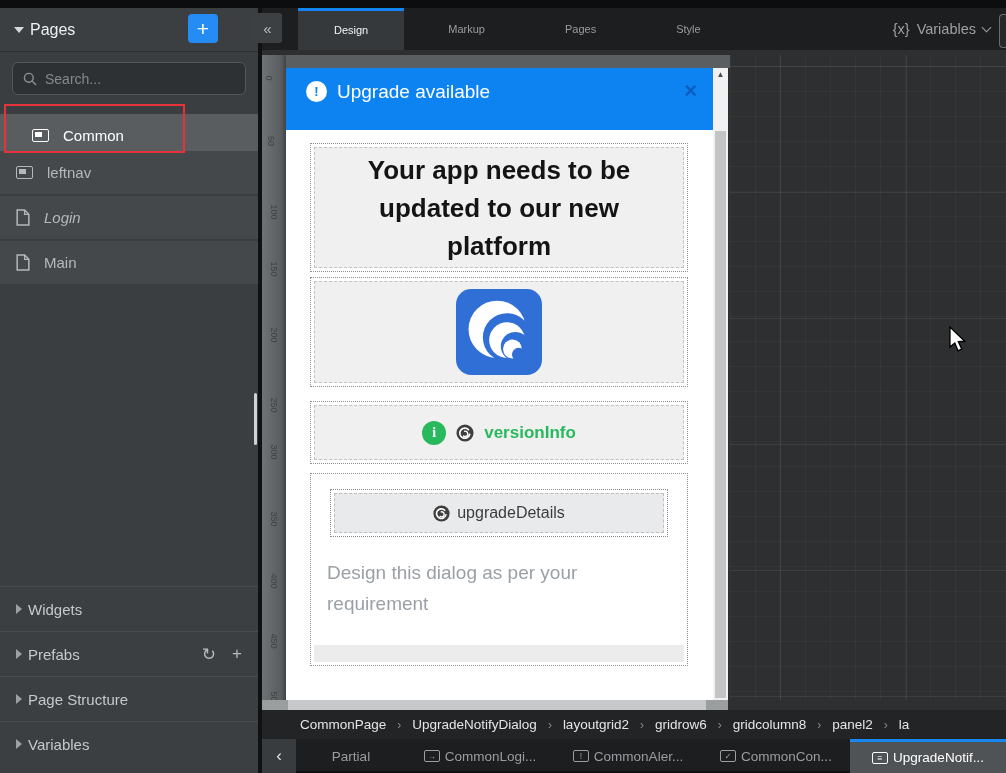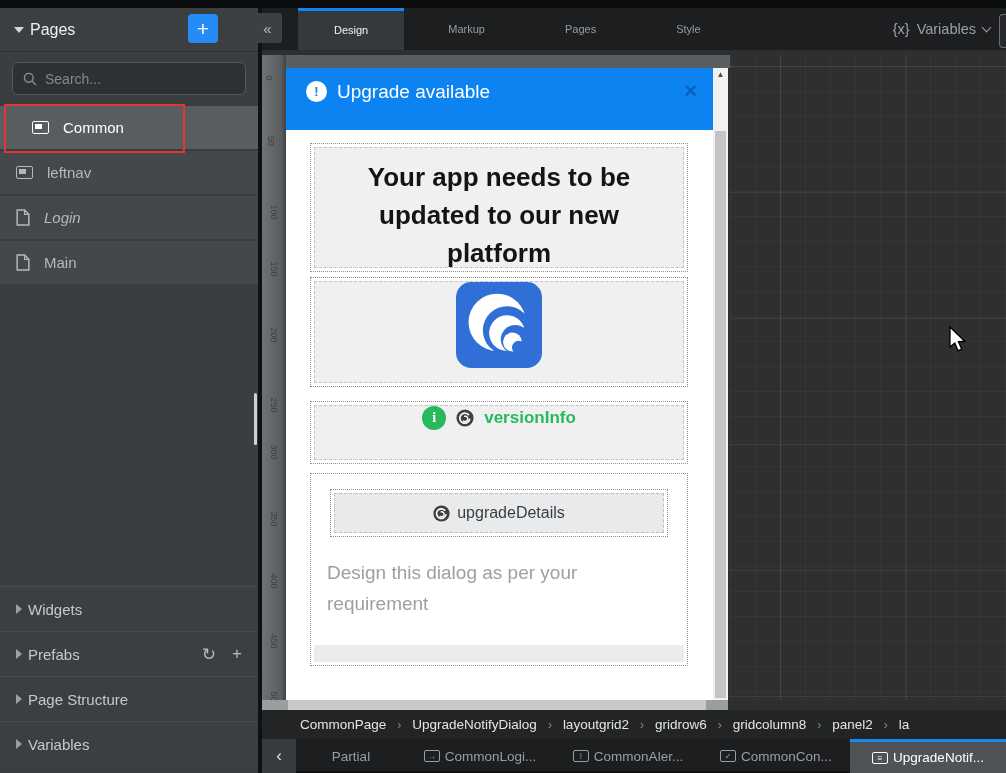--- a/index.html
+++ b/index.html
@@ -88,21 +88,21 @@
   #badge-icon { width:21px; height:21px; background:#fff; border-radius:50%; color:#0d83f2;
                 font-weight:bold; font-size:13px; display:flex; align-items:center; justify-content:center;
                 flex:none; }
   #dialog-title { color:#ffffff; font-size:19px; }
   #dialog-close { position:absolute; right:16px; top:10px; color:#0a5ec2; font-size:22px; font-weight:bold; }
 
   #dialog-body { position:absolute; left:0; top:62px; width:427px; height:570px; background:#fff; }
   .w-section { position:absolute; left:24px; width:378px; border:1px dotted #8f8f8f; padding:3px;
                background:#fff; }
   .w-inner { border:1px dashed #c2c2c2; background:#f0f0f1; width:100%; height:100%;
-             display:flex; align-items:flex-start; justify-content:center; }
+             display:flex; align-items:center; justify-content:center; }
   #sec-heading { top:13px; height:129px; }
   #sec-heading .w-inner { padding:10px 20px; }
   #heading-text { font-weight:bold; font-size:26px; line-height:38px; color:#141414; text-align:center;
                   max-width:330px; margin:0 auto; }
   #sec-picture { top:147px; height:110px; }
   #sec-version { top:271px; height:63px; }
   #version-row { display:flex; align-items:center; gap:10px; }
   #info-icon { width:24px; height:24px; border-radius:50%; background:#27b95c; color:#fff;
                font-weight:bold; font-size:14px; font-family:"Liberation Serif", serif;
                display:flex; align-items:center; justify-content:center; }
@@ -158,21 +158,21 @@
   </div>
 
   <div id="search-box" class="abs">
     <svg width="14" height="14" viewBox="0 0 14 14">
       <circle cx="5.8" cy="5.8" r="4.4" stroke="#8d9194" fill="none" stroke-width="1.4"></circle>
       <line x1="9.3" y1="9.3" x2="13" y2="13" stroke="#8d9194" stroke-width="1.4"></line>
     </svg>
     <input id="search-input" type="text" placeholder="Search..." style="">
   </div>
 
-  <div class="page-item selected" style="top:106px;padding-left:32px;">
+  <div class="page-item selected" style="top:114px;padding-left:32px;">
     <span class="partial-icon"></span>
     <span>Common</span>
   </div>
   <div class="page-item" style="top:151px;">
     <span class="partial-icon"></span>
     <span>leftnav</span>
   </div>
   <div class="page-item" style="top:196px;font-style:italic;">
     <svg class="file-icon" width="14" height="17" viewBox="0 0 13 16">
       <path d="M1 1 h7 l4 4 v10 h-11 z" fill="none" stroke="currentColor" stroke-width="1.4"></path>

